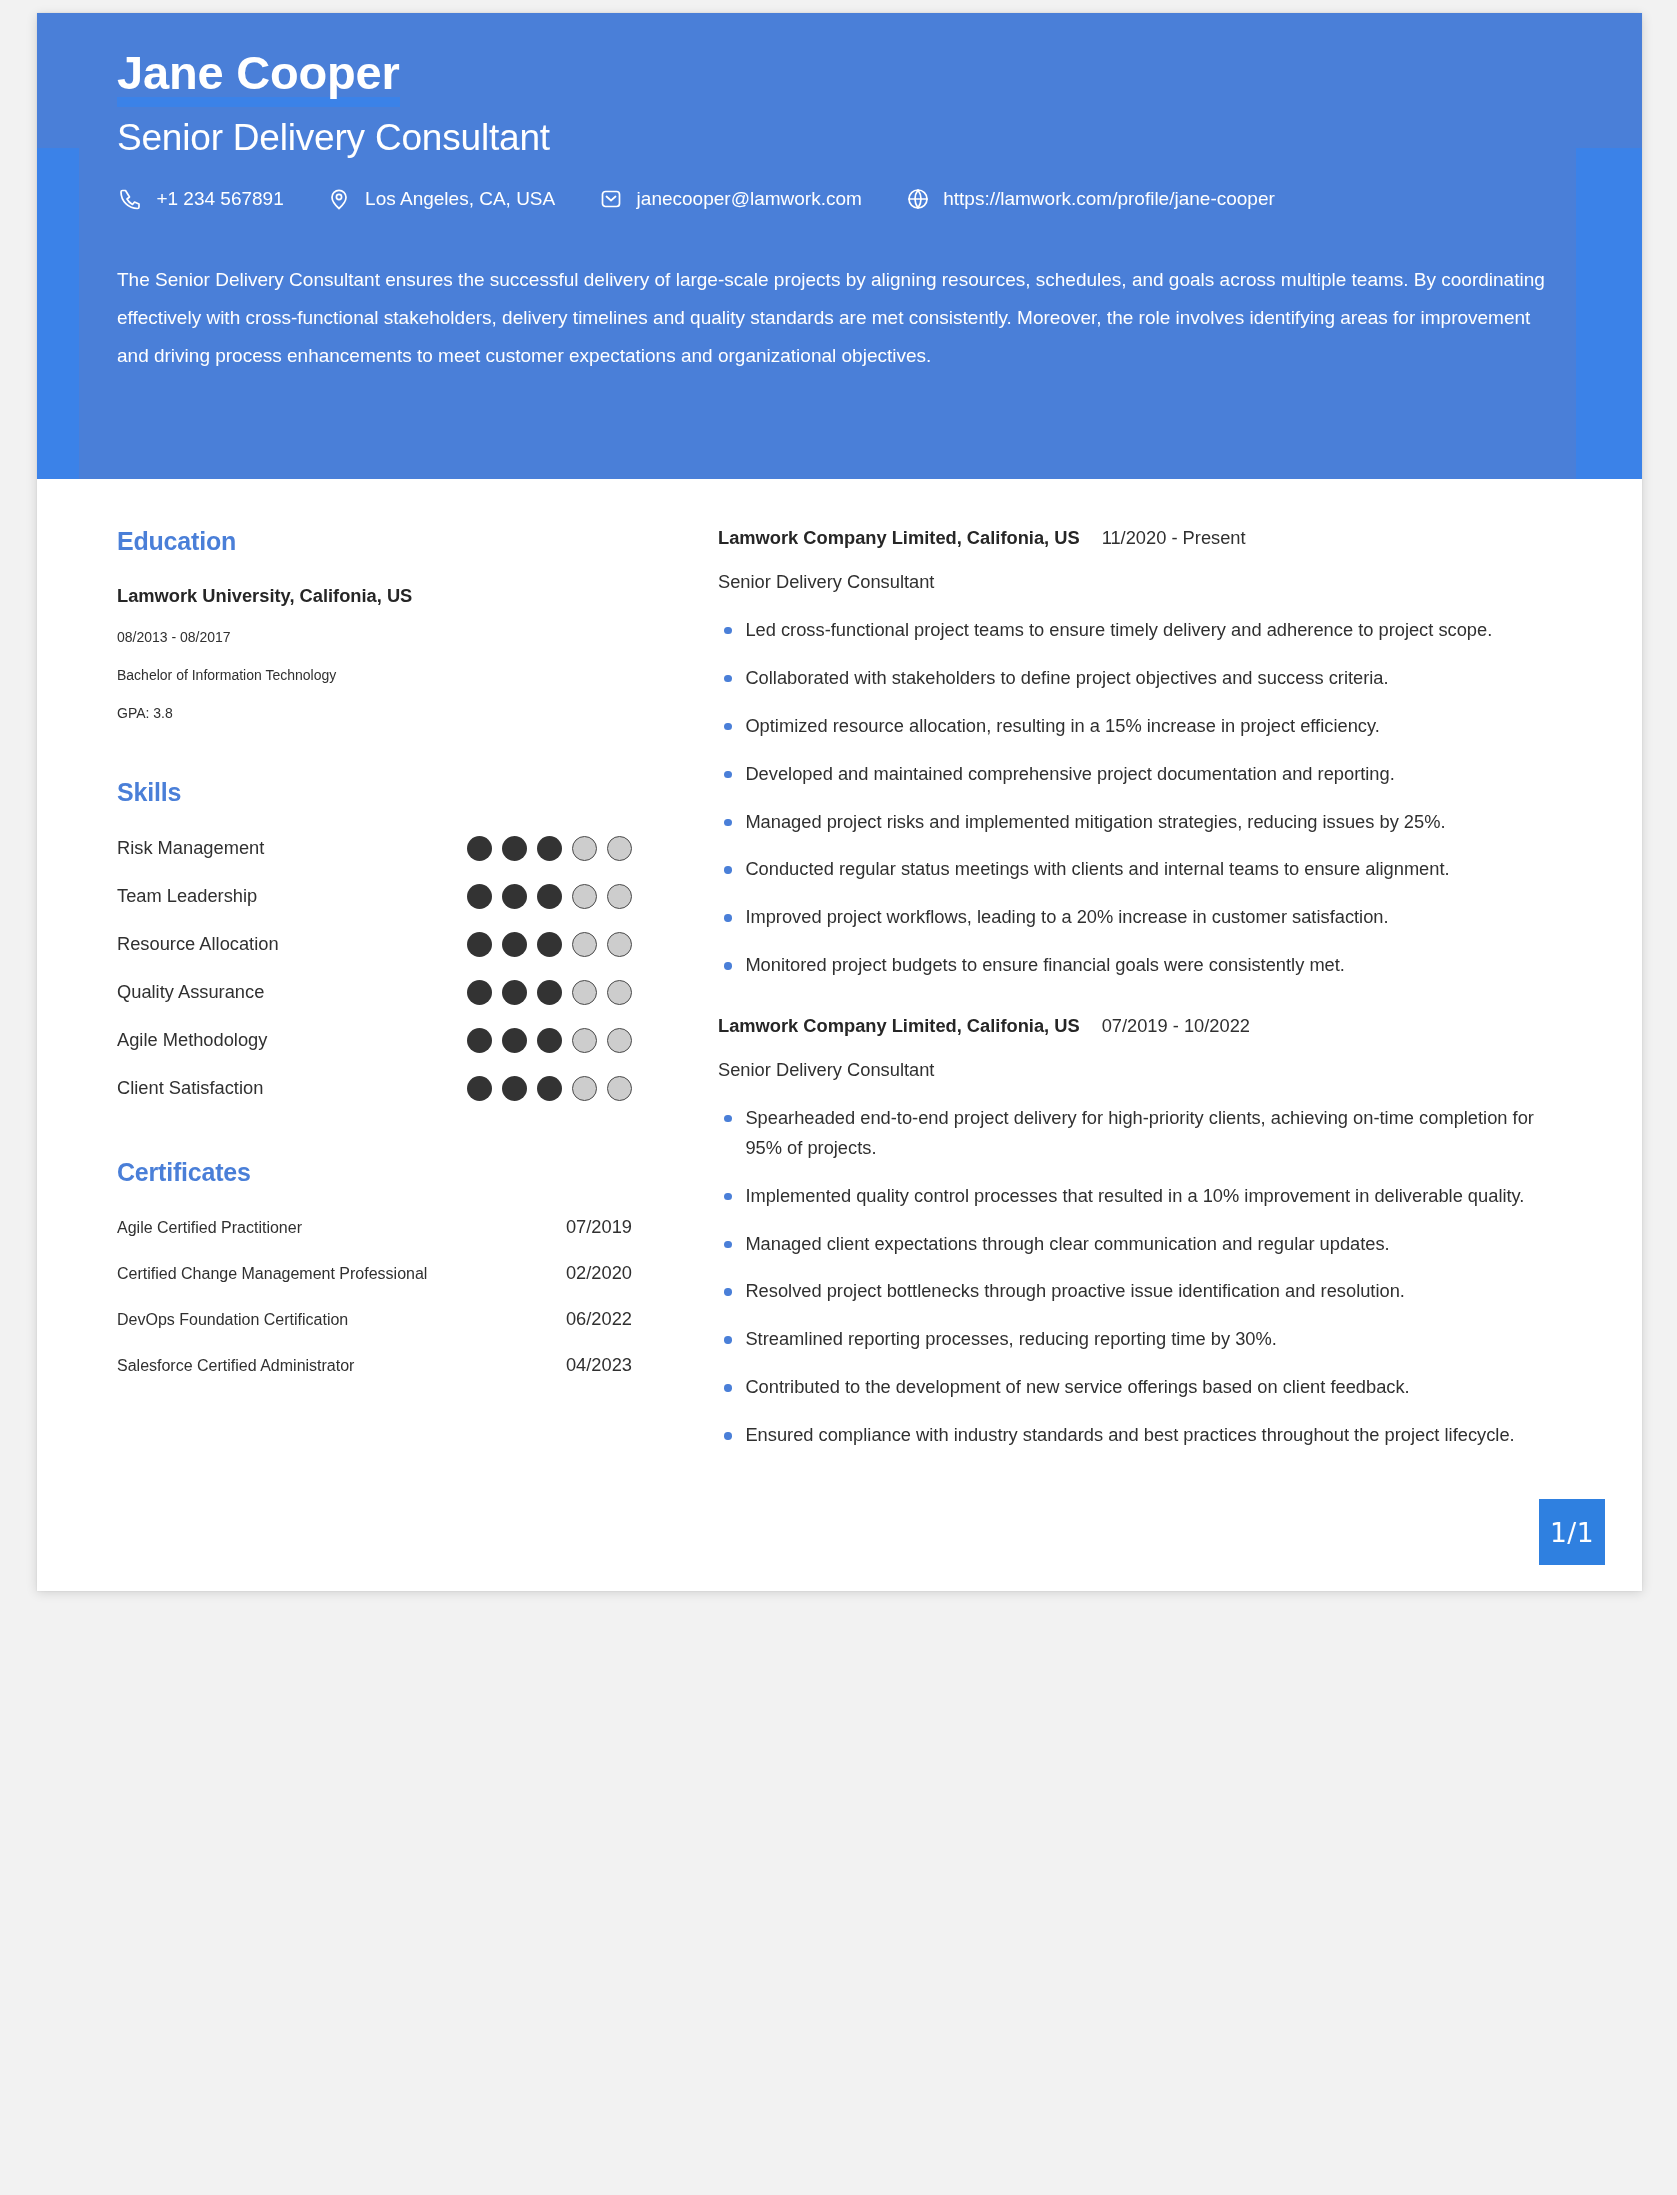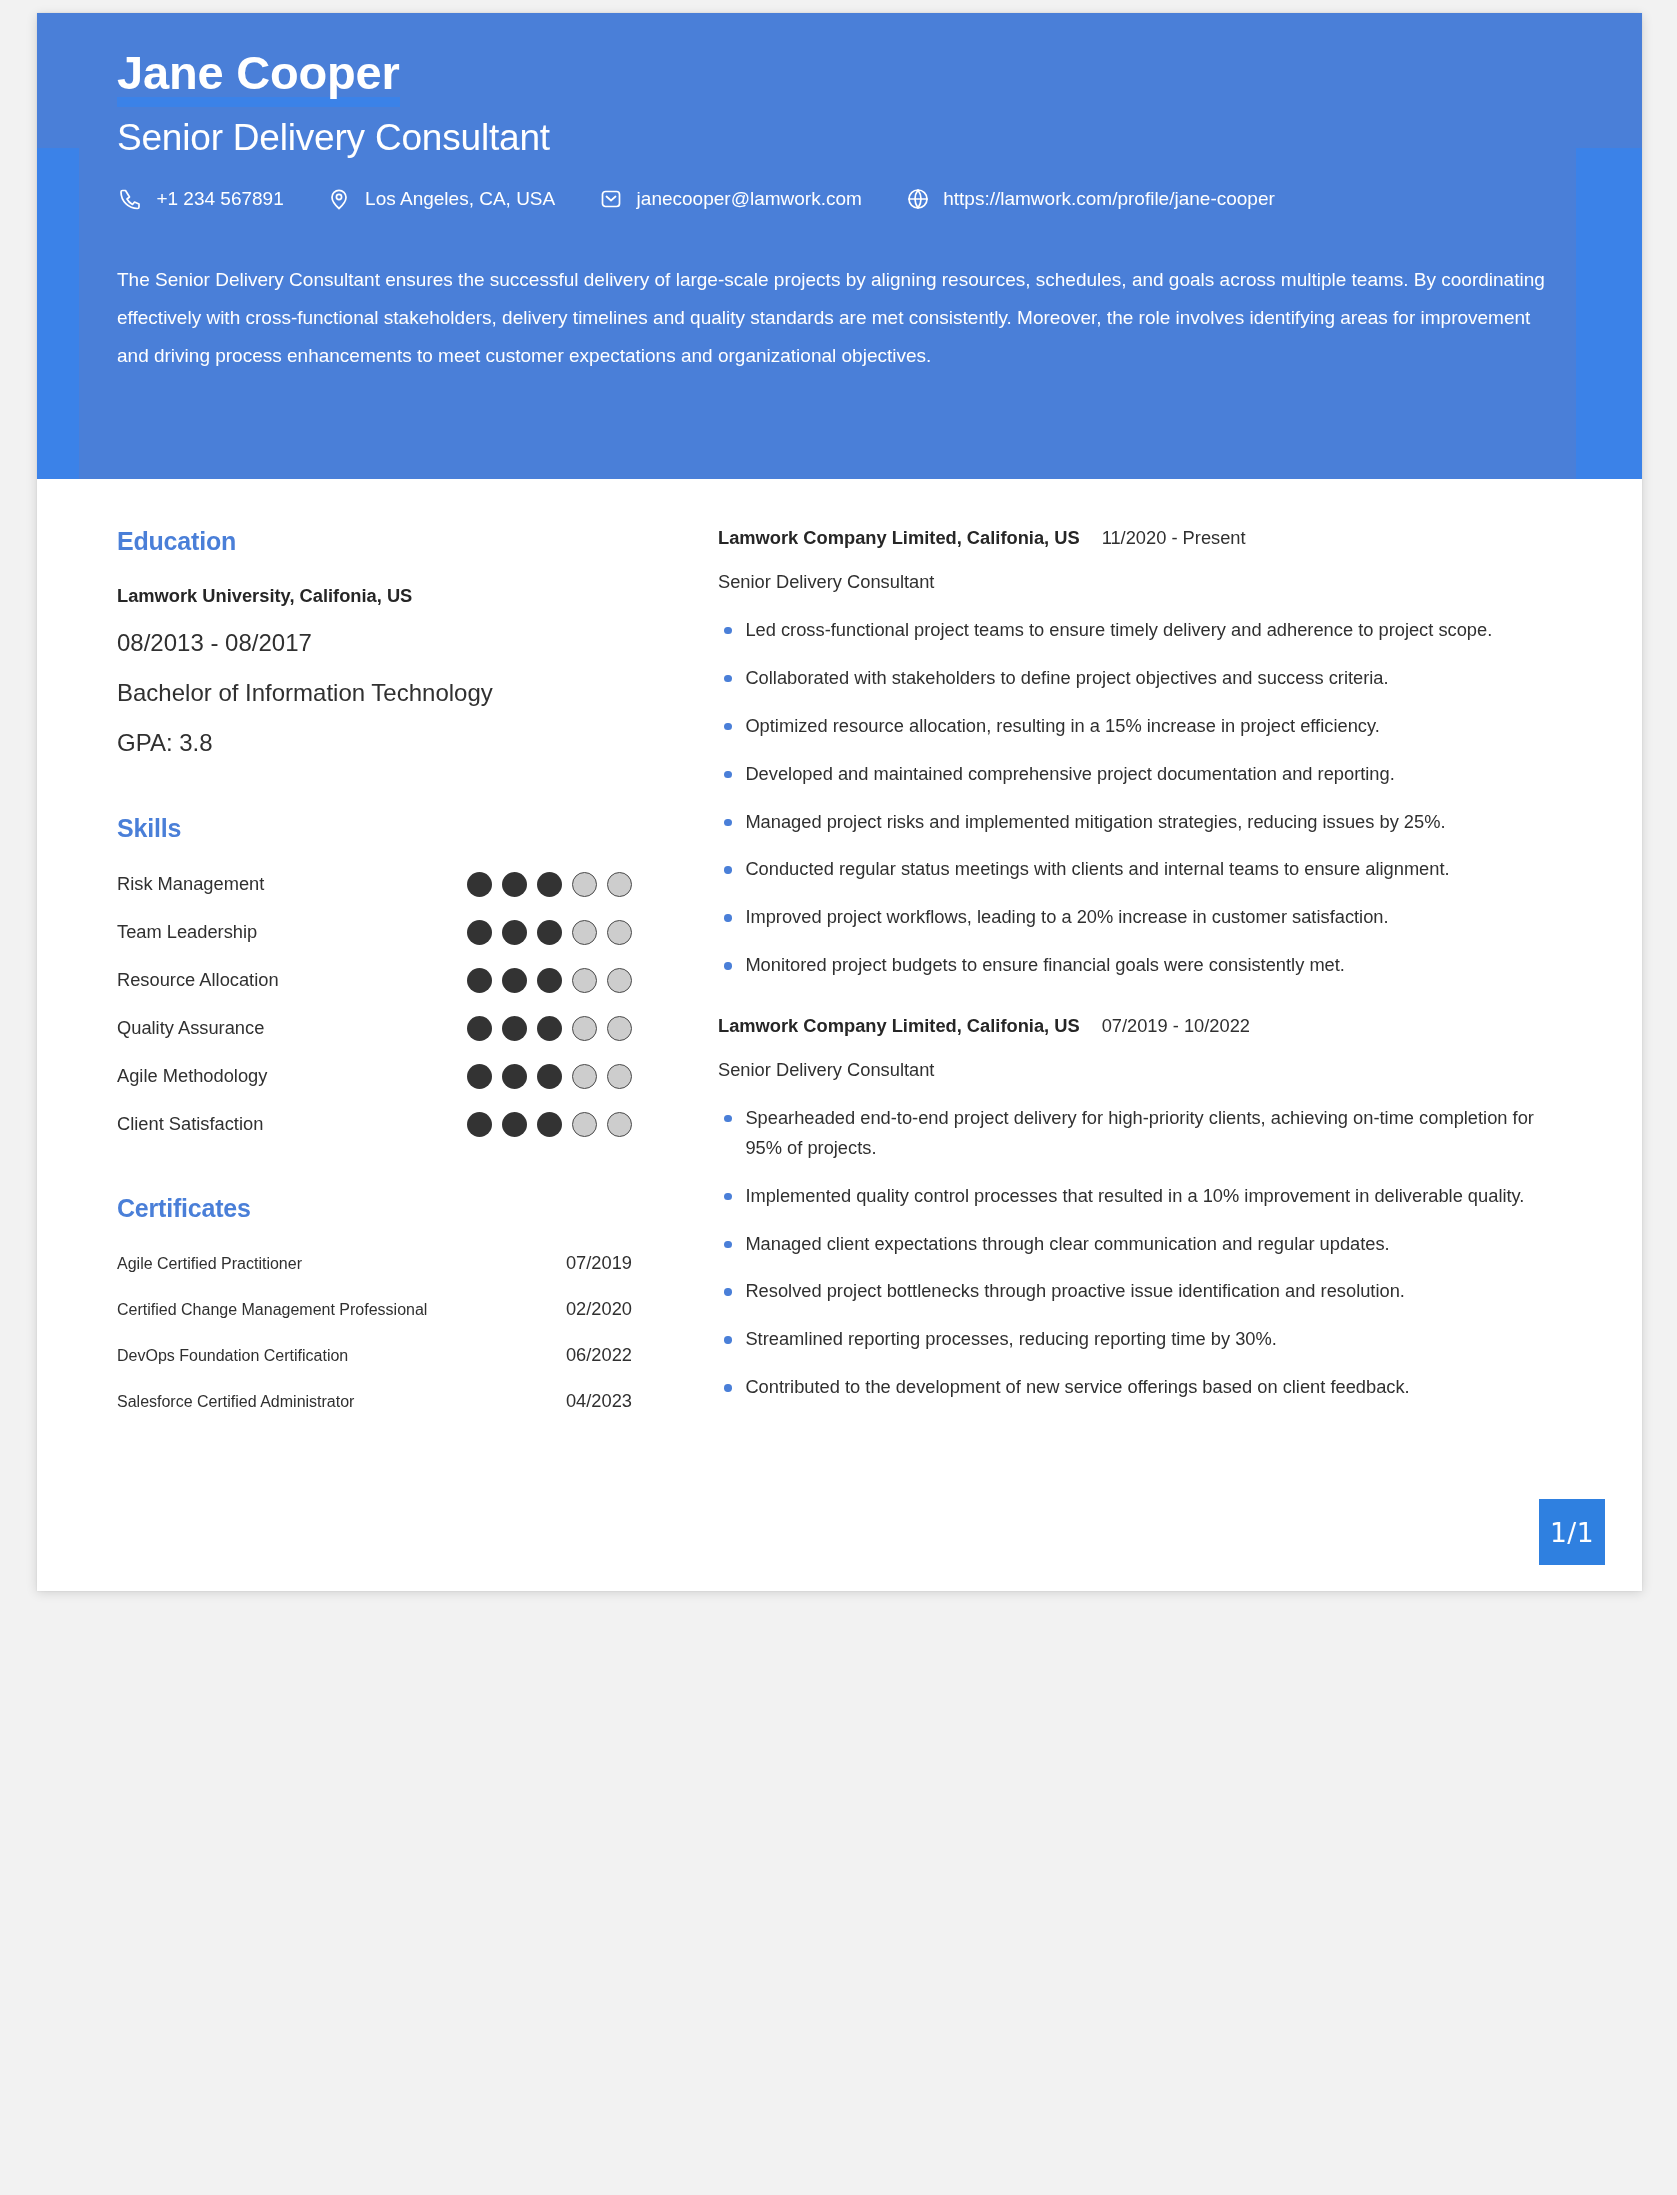--- a/index.html
+++ b/index.html
@@ -140,21 +140,21 @@
   .section-gap-lg { margin-bottom: 57px; }
 
   
   .edu-school {
     font-size: 18.3px;
     font-weight: bold;
     color: #262626;
     margin-bottom: 22px;
   }
   .edu-line {
-    font-size: 24px;
+    font-size: 14px;
     color: #303030;
     margin-bottom: 22px;
   }
   .edu-line:last-child { margin-bottom: 0; }
 
   
   .skill-row {
     display: flex;
     align-items: center;
     justify-content: space-between;
@@ -440,20 +440,21 @@
               <span class="job-dates">07/2019 - 10/2022</span>
             </div>
             <div class="job-role">Senior Delivery Consultant</div>
             <ul class="bullets">
               <li class="bullet">Spearheaded end-to-end project delivery for high-priority clients, achieving on-time completion for 95% of projects.</li>
               <li class="bullet">Implemented quality control processes that resulted in a 10% improvement in deliverable quality.</li>
               <li class="bullet">Managed client expectations through clear communication and regular updates.</li>
               <li class="bullet">Resolved project bottlenecks through proactive issue identification and resolution.</li>
               <li class="bullet">Streamlined reporting processes, reducing reporting time by 30%.</li>
               <li class="bullet">Contributed to the development of new service offerings based on client feedback.</li>
+              <li class="bullet">Ensured compliance with industry standards and best practices throughout the project lifecycle.</li>
             </ul>
           </div>
 
         </div>
       </div>
 
     </div>
 
     <div class="page-badge">1/1</div>
 

